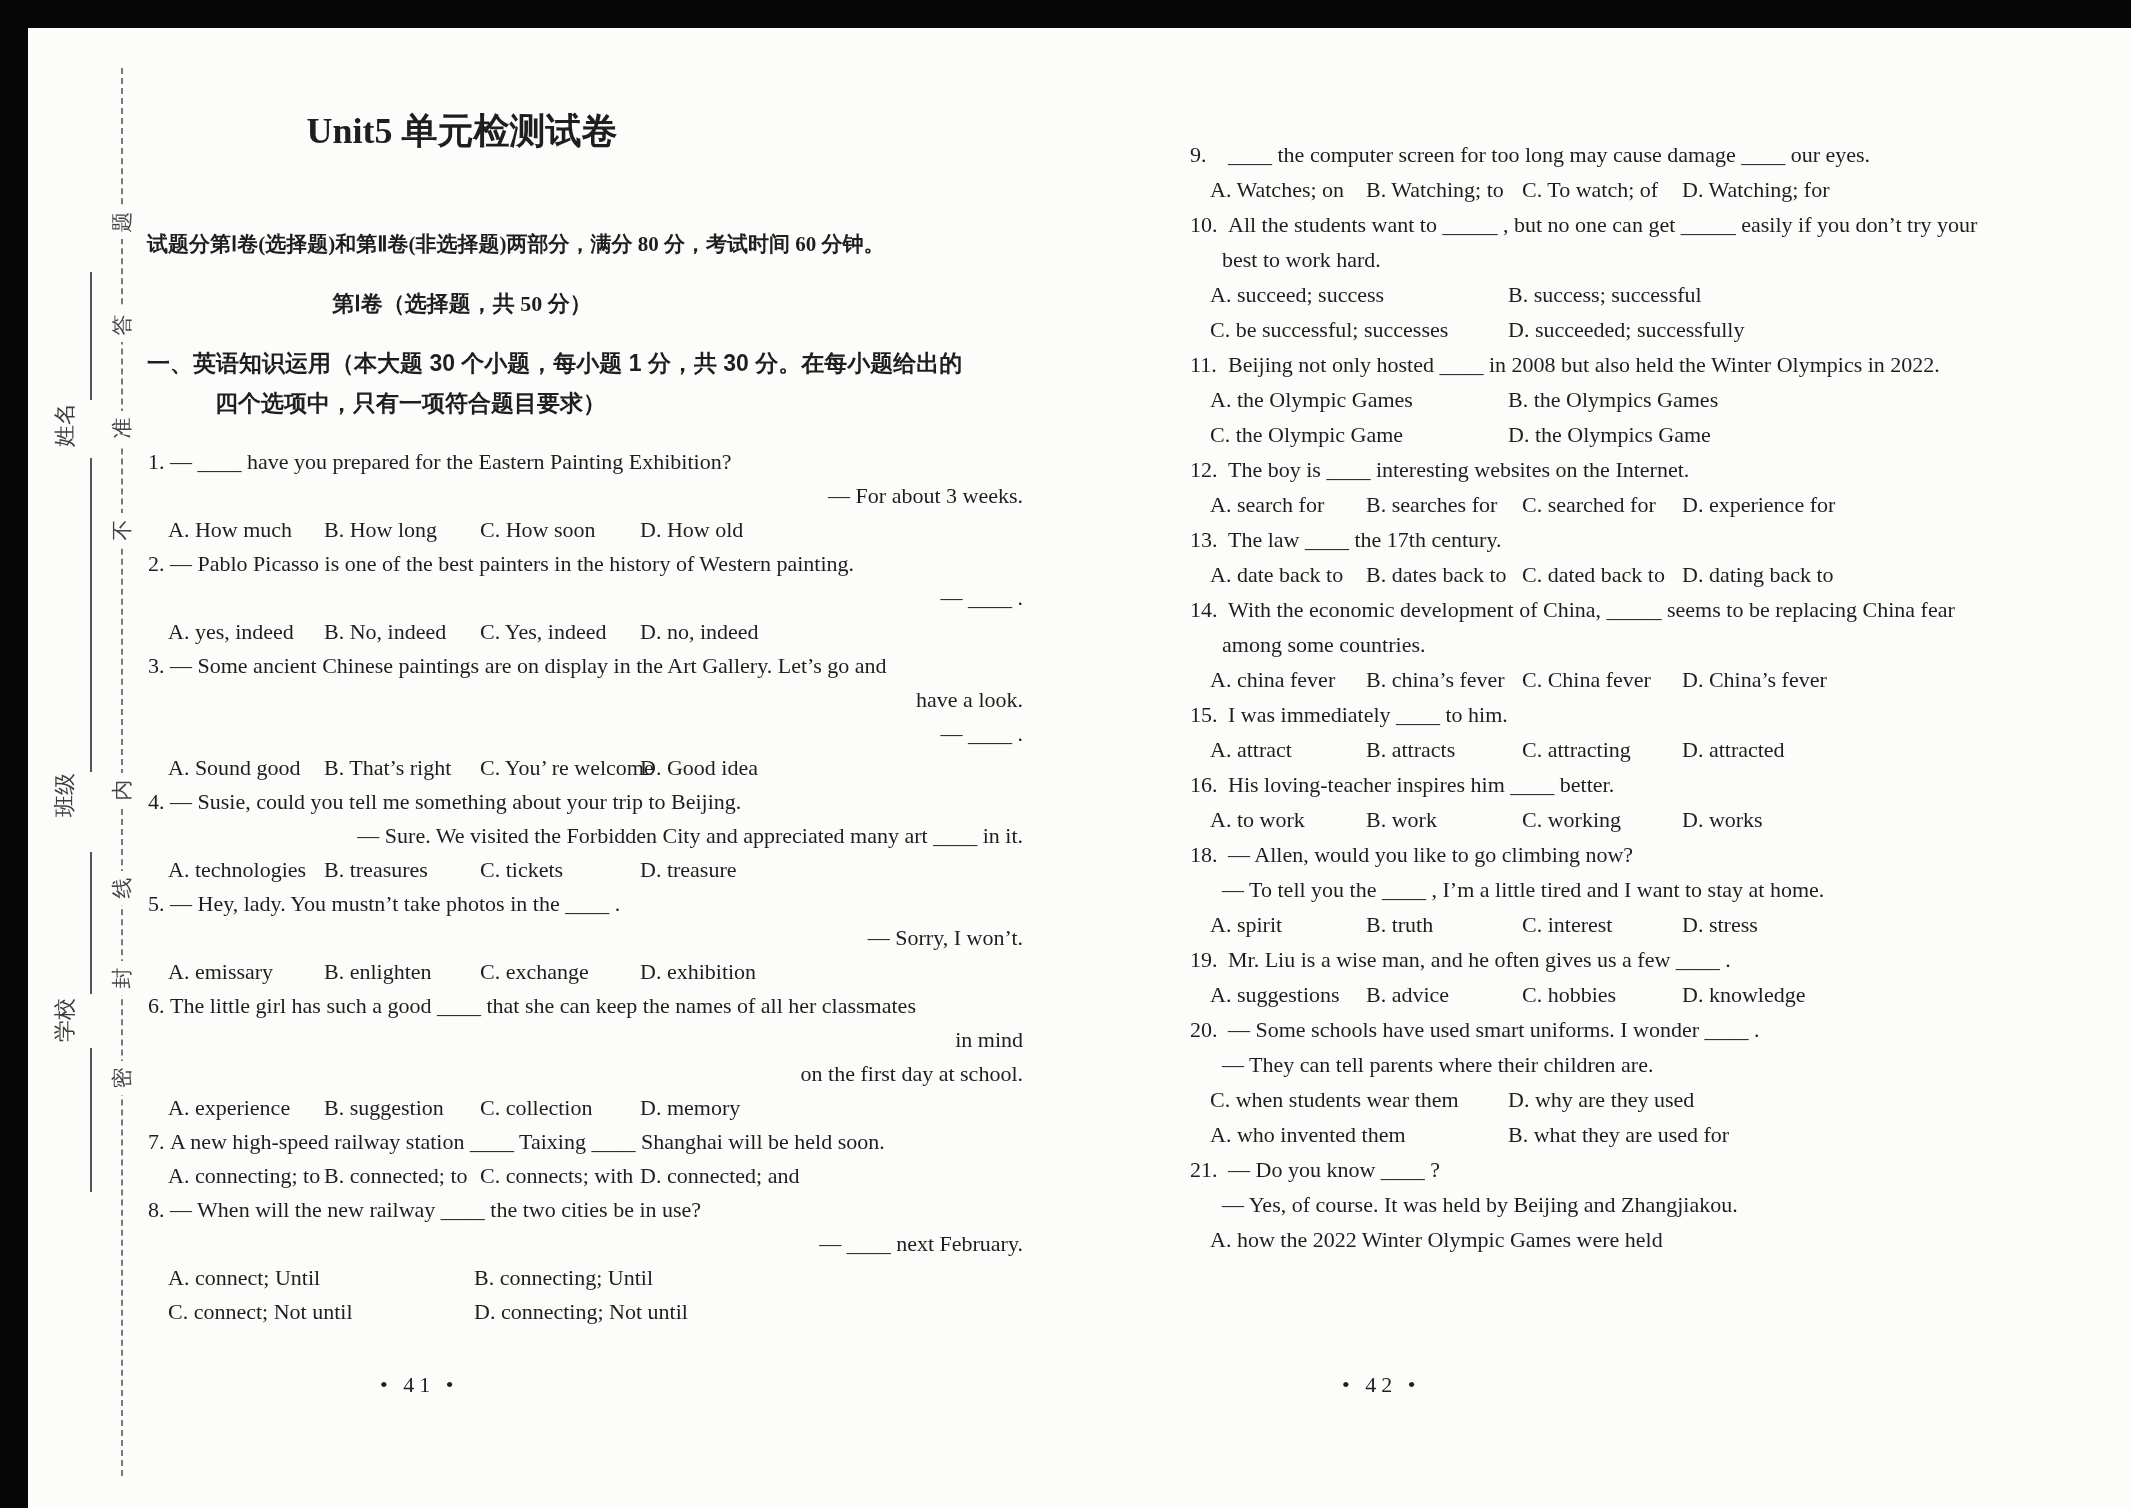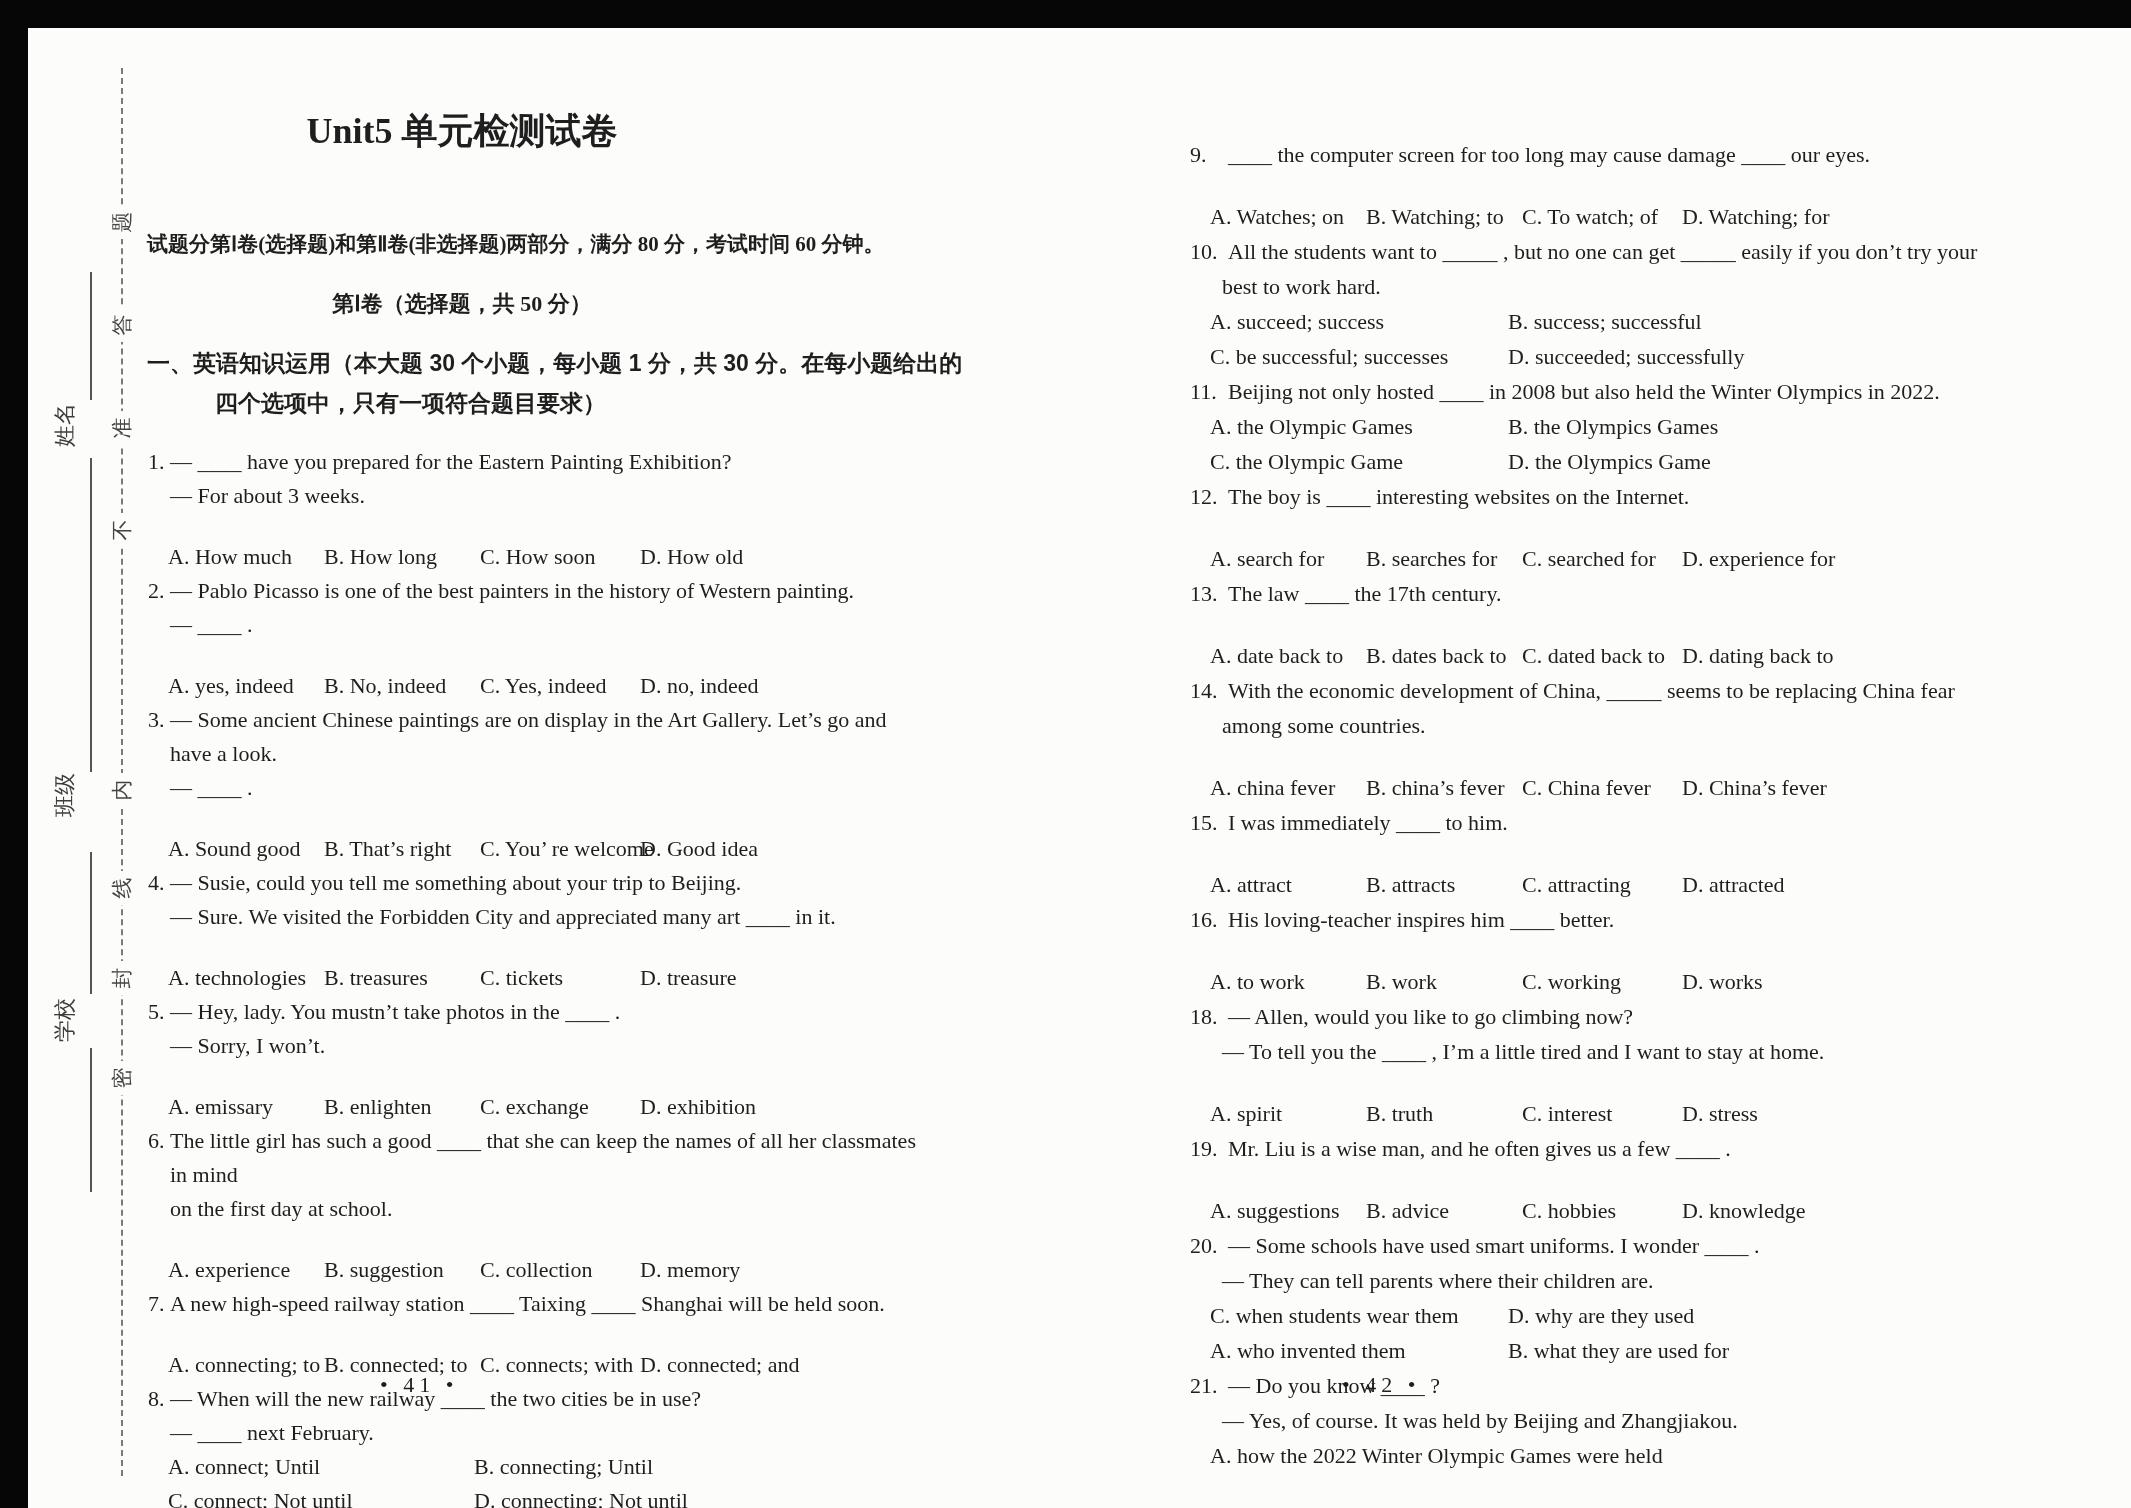--- a/index.html
+++ b/index.html
@@ -34,30 +34,30 @@
   .sec1.l1  { margin-top:24px; }
   .sec1.l2  { margin-top:4px; padding-left:68px; }
 
   .questions { margin-top:24px; }
   .q-line, .opt-row { font-size:22px; white-space:nowrap; }
   .lp .q-line, .lp .opt-row { line-height:34px; height:34px; }
   .rp .q-line, .rp .opt-row { line-height:35px; height:35px; }
 
   .lp .q-first { padding-left:52px; text-indent:-22px; }
   .lp .q-num   { display:inline-block; width:22px; text-indent:0; }
-  .lp .q-cont  { padding-left:52px; }
+  .lp .q-cont  { padding-left:52px;text-align:right; }
   .lp .opt-row { padding-left:50px; }
 
   .rp .q-first { padding-left:38px; text-indent:-38px; }
   .rp .q-num   { display:inline-block; width:38px; text-indent:0; }
   .rp .q-cont  { padding-left:32px; }
   .rp .opt-row { padding-left:20px; }
 
   .opt-row { display:grid; }
-  .cols4 { grid-template-columns:156px 156px 160px auto;margin-top:27px; }
+  .cols4 { grid-template-columns:156px 156px 160px auto; }
   .lp .cols2 { grid-template-columns:306px auto; }
   .rp .cols2 { grid-template-columns:298px auto; }
   .cols1 { grid-template-columns:auto; }
 
   .pagenum { position:absolute; width:190px; 
              font-size:22px; letter-spacing:5px; color:#1e1e1e; }
   .pn-left  { left:380px;  top:1372px; }
   .pn-right { left:1342px; top:1372px; }
 </style>
 </head>

